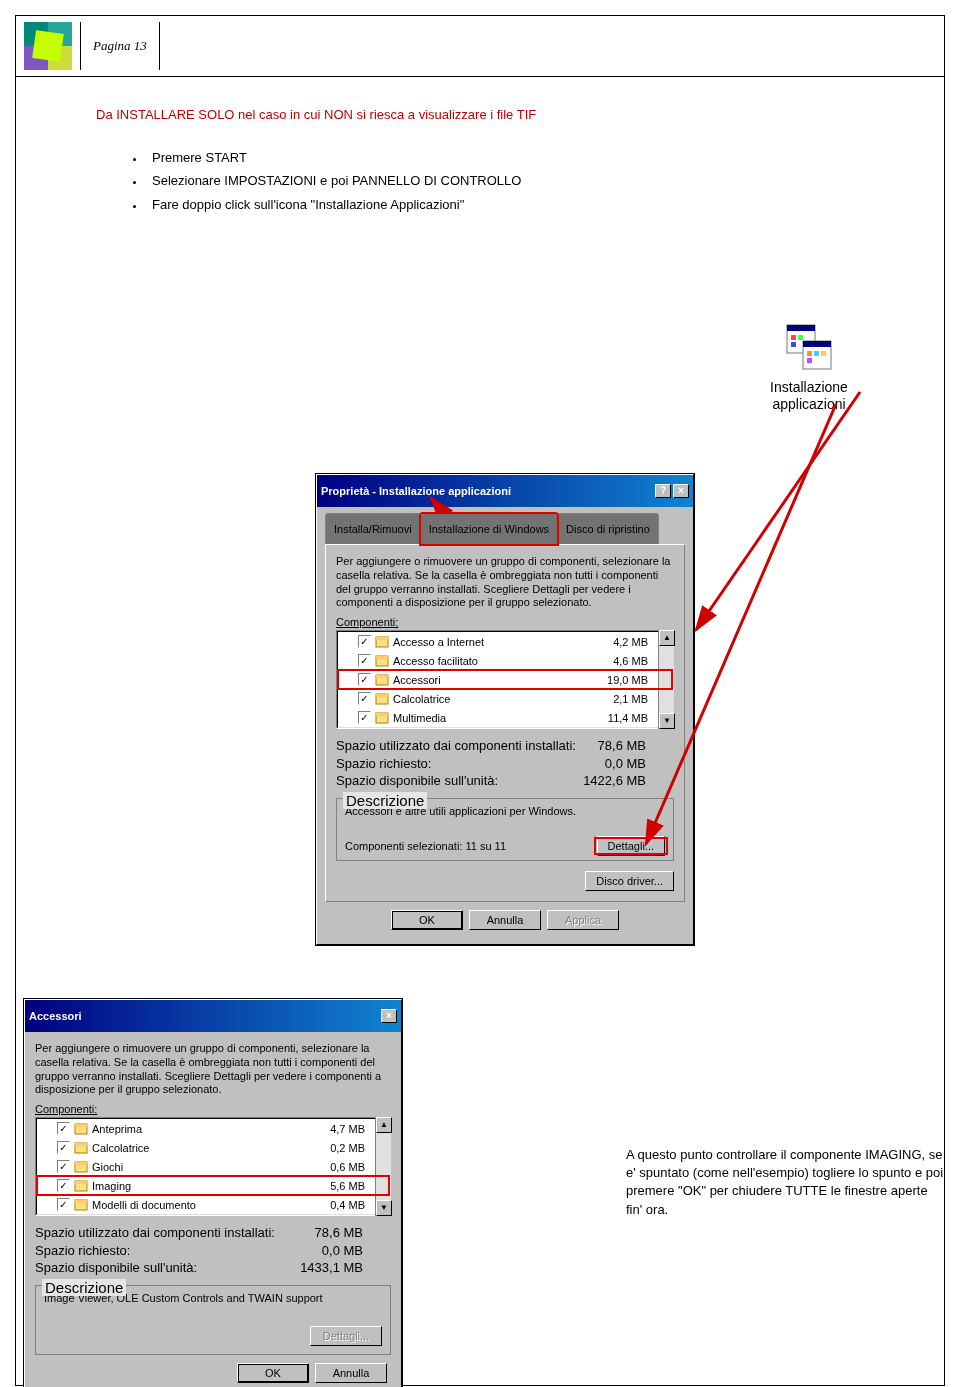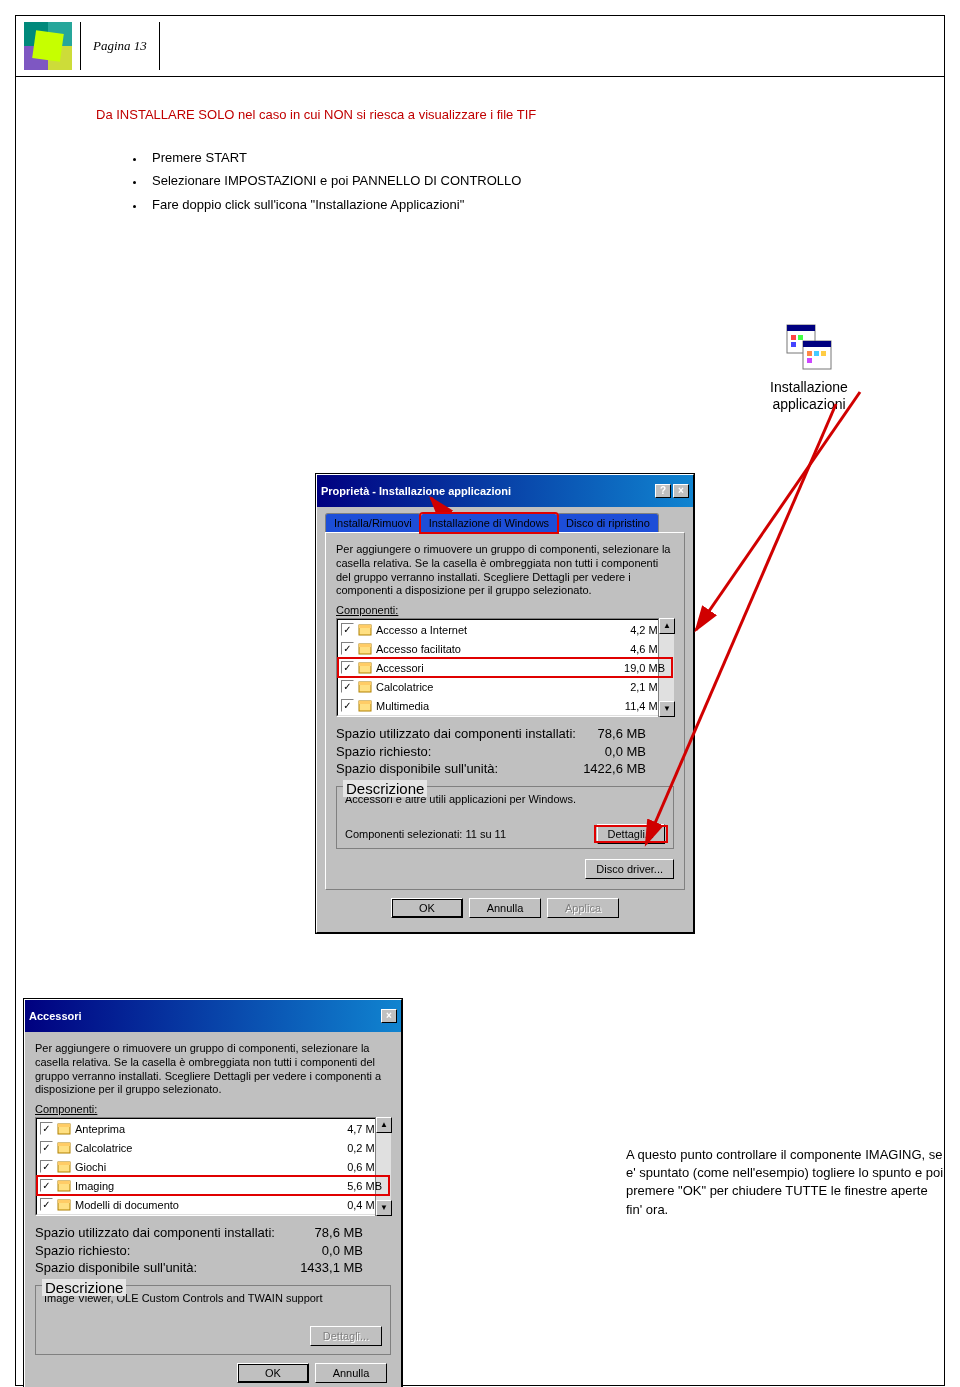--- a/index.html
+++ b/index.html
@@ -27,32 +27,32 @@
   .right-icon-block .icon-img { width: 52px; height: 52px; margin: 0 auto 6px; }
   .right-icon-block .icon-label { font-size: 14px; line-height: 1.2; }
   
   
   .dialog1 { position: absolute; left: 300px; top: 458px; width: 378px; background: #c0c0c0; border: 1px solid #000; border-top: 1px solid #fff; border-left: 1px solid #fff; outline: 1px solid #000; }
   .titlebar { background: linear-gradient(to right, #000080, #1084d0); color: #fff; font-weight: bold; font-size: 11px; padding: 9px 4px; display: flex; align-items: center; justify-content: space-between; }
   .titlebar-btns { display: flex; gap: 2px; }
   .titlebar-btn { width: 16px; height: 14px; background: #c0c0c0; border: 1px solid #fff; border-right-color: #000; border-bottom-color: #000; font-size: 10px; line-height: 12px; text-align: center; font-family: sans-serif; }
   .dlg-body { padding: 2px 8px 8px; }
   .tabs { display: flex; margin-left: 0; margin-top: 4px; }
-  .tab { background: #1d4ed8; border: 1px solid #808080; border-bottom: none; padding: 3px 8px; font-size: 11px; border-top-left-radius: 3px; border-top-right-radius: 3px; margin-right: -1px; position: relative; }
+  .tab { background: #737373; border: 1px solid #808080; border-bottom: none; padding: 9px 8px; font-size: 11px; border-top-left-radius: 3px; border-top-right-radius: 3px; margin-right: -1px; position: relative; }
   .tab.active { border: 1px solid #fff; border-right-color: #808080; border-bottom: 1px solid #c0c0c0; margin-bottom: -1px; z-index: 2; }
   .tab.highlight { outline: 2px solid #e00000; outline-offset: -1px; }
   .tab-pane { border: 1px solid #fff; border-right-color: #808080; border-bottom-color: #808080; padding: 10px 10px 10px; font-size: 11px; }
   .tab-pane p { font-size: 11px; line-height: 1.25; margin-bottom: 6px; }
   
   .list-label { font-size: 11px; margin-bottom: 2px; text-decoration: underline; display: inline-block; }
   .list-label::first-letter { }
   
   .component-list { background: #fff; border: 1px solid #808080; border-right-color: #fff; border-bottom-color: #fff; width: 100%; }
   .component-list-inner { border: 1px solid #000; border-right-color: #dfdfdf; border-bottom-color: #dfdfdf; }
-  .cl-row { display: flex; align-items: center; padding: 1px 3px; font-size: 11px; height: 19px; position: relative; }
+  .cl-row { display: flex; align-items: center; padding: 1px 20px; font-size: 11px; height: 19px; position: relative; }
   .cl-row .chk { width: 13px; height: 13px; background: #fff; border: 1px solid #808080; border-right-color: #fff; border-bottom-color: #fff; margin-right: 3px; display: inline-flex; align-items: center; justify-content: center; font-size: 10px; line-height: 1; }
   .cl-row .chk.checked::before { content: "✓"; }
   .cl-row .ic { width: 16px; height: 16px; margin-right: 3px; display: inline-block; position: relative; }
   .cl-row .name { flex: 1; }
   .cl-row .size { width: 60px; text-align: right; padding-right: 4px; }
   .cl-row.highlight-row { outline: 2px solid #e00000; outline-offset: -1px; z-index: 3; }
   .scroll-stub { position: absolute; right: 0; top: 0; bottom: 0; width: 16px; background: #c0c0c0; border-left: 1px solid #808080; display: flex; flex-direction: column; justify-content: space-between; }
   .scroll-btn { width: 16px; height: 16px; background: #c0c0c0; border: 1px solid #fff; border-right-color: #000; border-bottom-color: #000; font-size: 8px; text-align: center; line-height: 14px; }
   .scroll-track-gap { flex: 1; background: repeating-conic-gradient(#c0c0c0 0% 25%, #fff 0% 50%) 50% / 2px 2px; }
   .cl-wrap { position: relative; }

